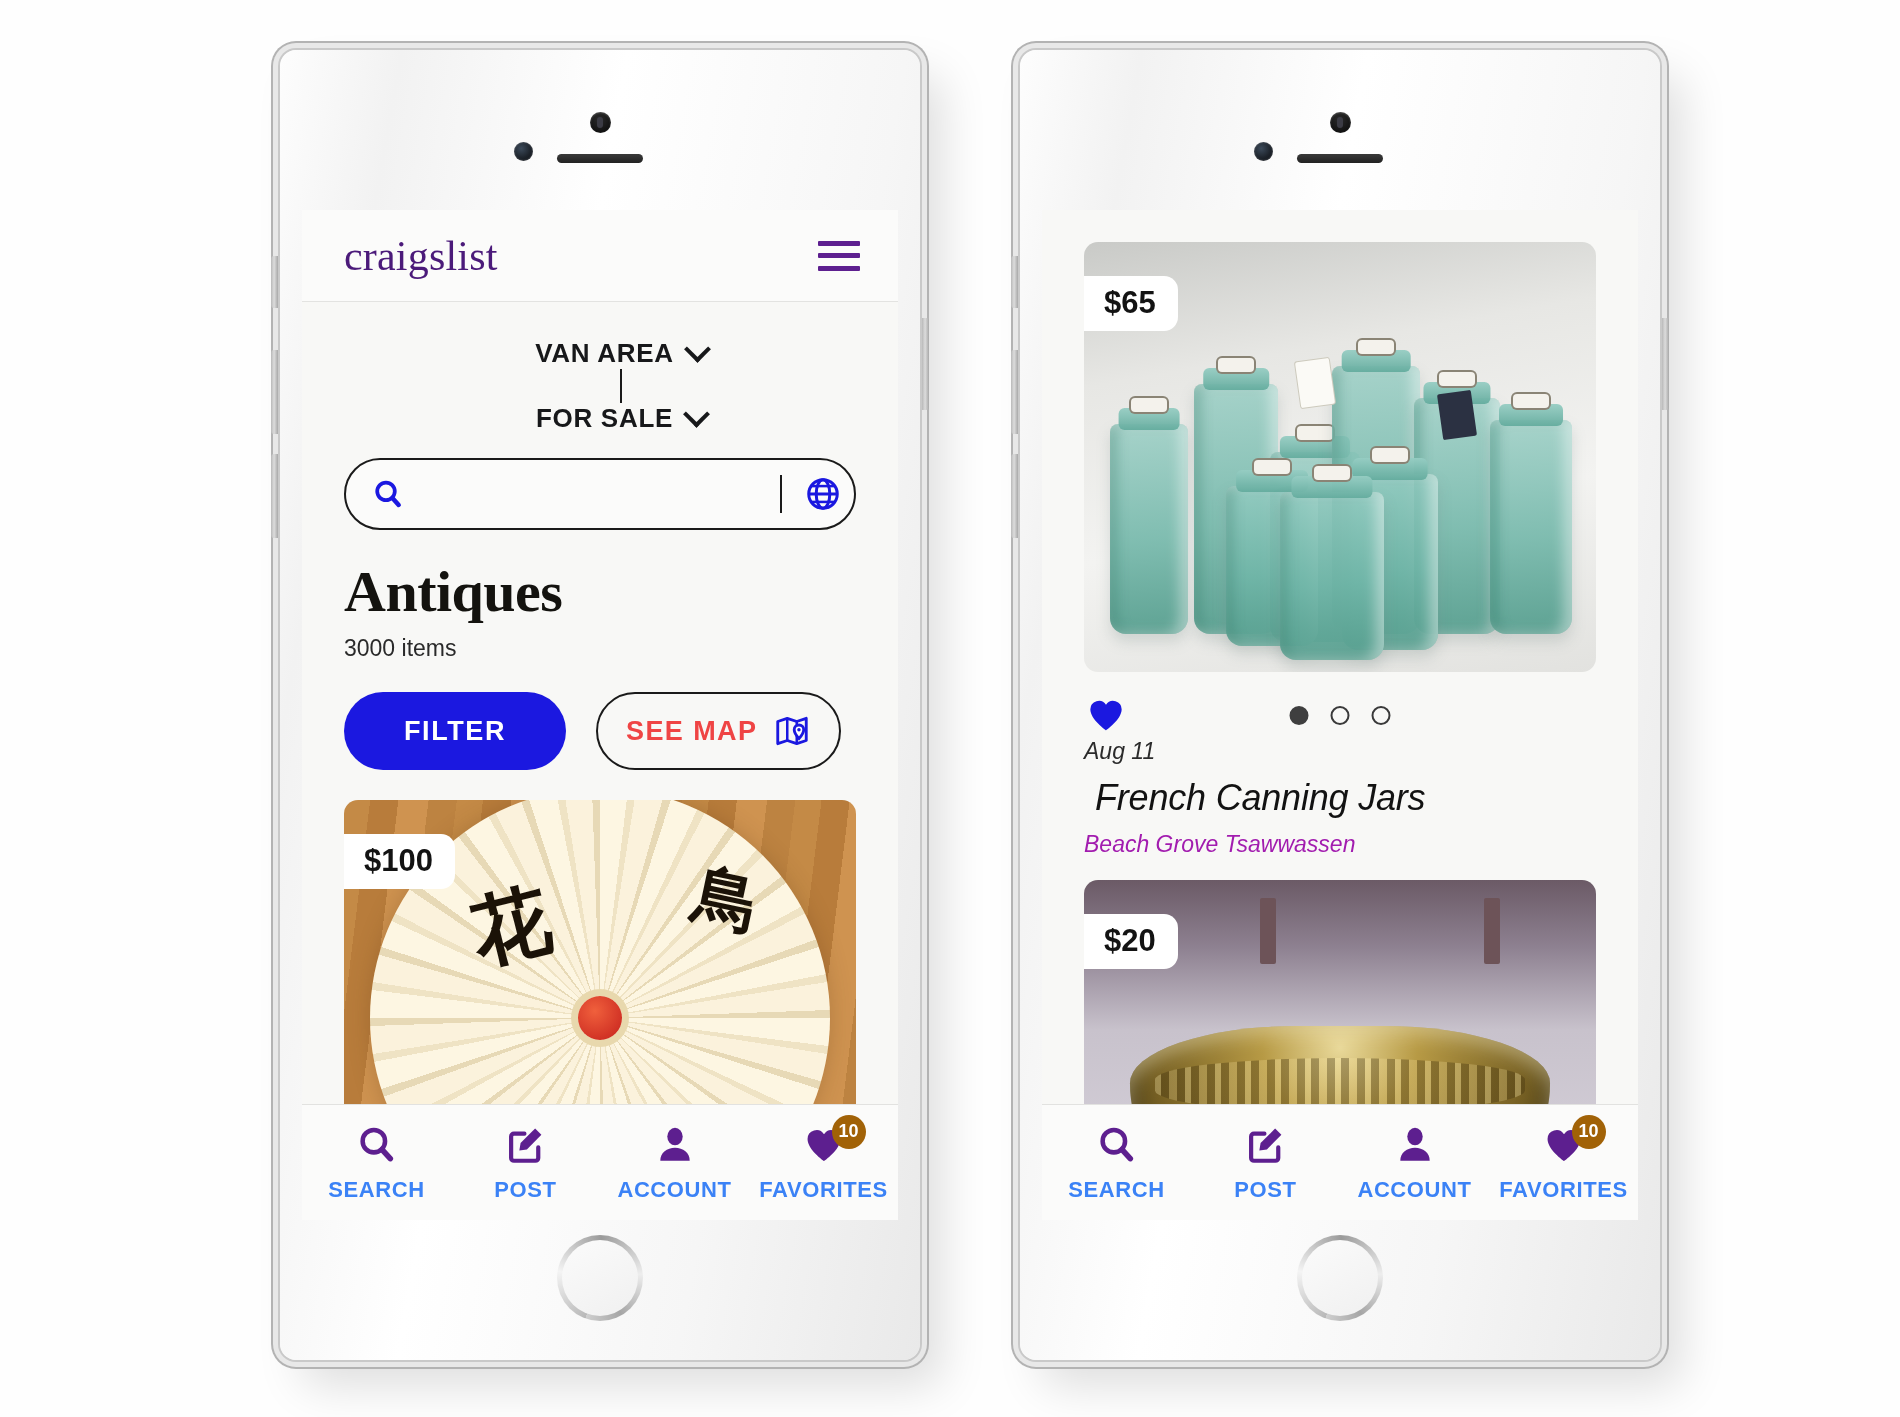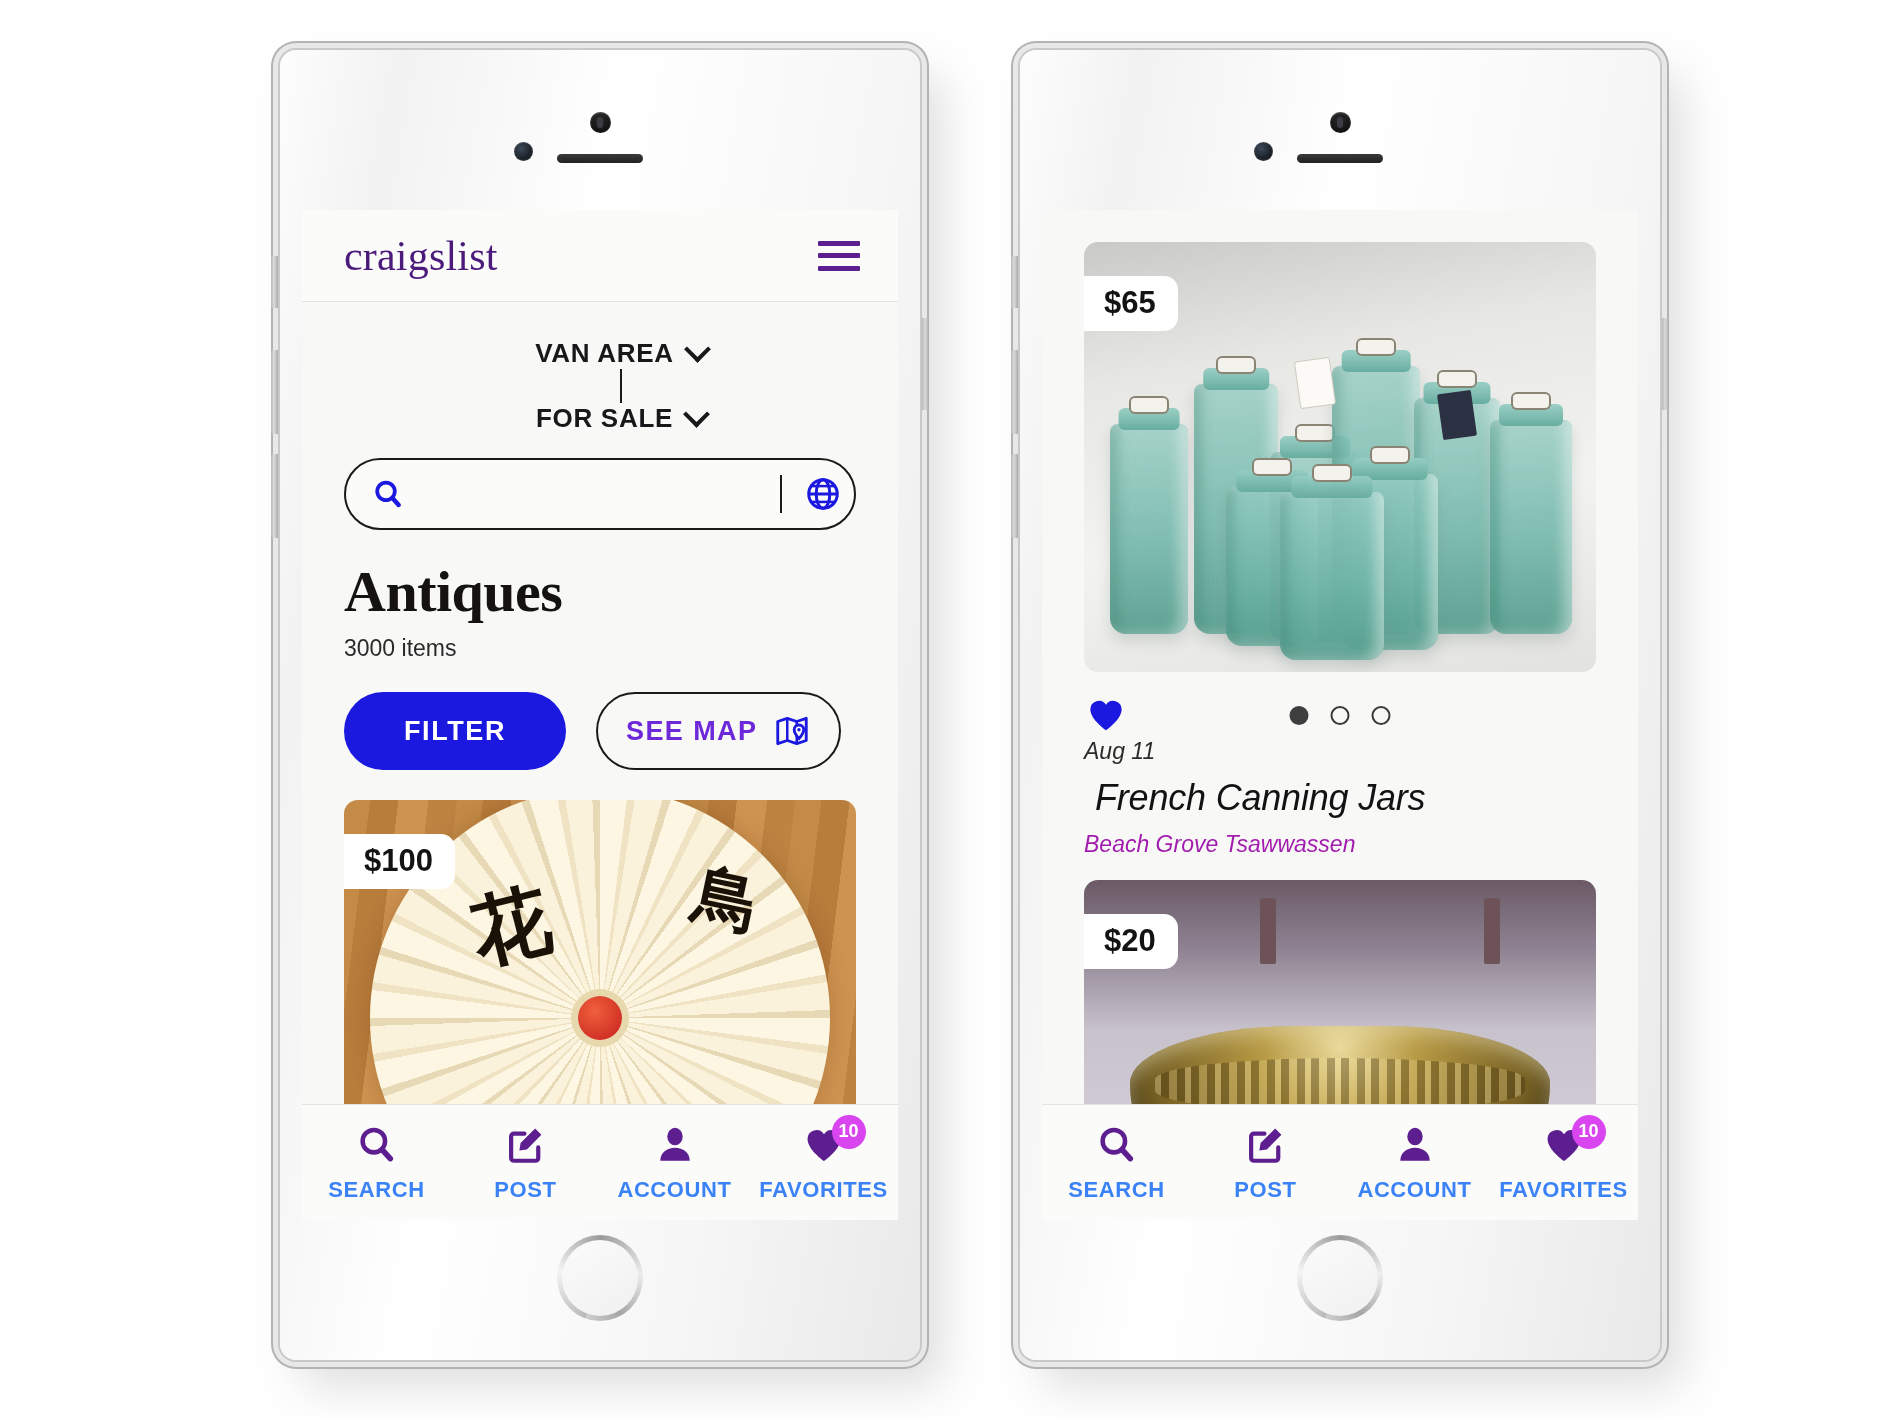--- a/index.html
+++ b/index.html
@@ -181,21 +181,21 @@
   .actions { display:flex; gap: 30px; padding: 30px 42px 0 42px; }
   .btn-filter {
     background: #1b18e0; color:#fff;
     border: none; border-radius: 44px;
     height: 78px; width: 222px;
     font-family:"Liberation Sans", sans-serif;
     font-size: 27px; font-weight: 700; letter-spacing: 1.6px;
     cursor:pointer;
   }
   .btn-map {
-    background: transparent; color:#6d28d9;
+    background: transparent; color:#ef4444;
     border: 2.5px solid #1a1a1a; border-radius: 44px;
     height: 78px; padding: 0 28px;
     display:flex; align-items:center; gap: 16px;
     font-family:"Liberation Sans", sans-serif;
     font-size: 27px; font-weight: 700; letter-spacing: 1.4px;
     cursor:pointer;
   }
 
   
   .listing { position: relative; margin: 30px 42px 0 42px; }
@@ -346,21 +346,21 @@
     align-items:center; gap: 10px; cursor:pointer; position:relative;
   }
   .tab-label {
     font-size: 22px; font-weight: 700; color:#3b82f6;
     letter-spacing: .6px;
   }
   .tab-ico { position:relative; height: 44px; display:flex; align-items:center; }
   .badge {
     position:absolute; right: -20px; top: -8px;
     width: 34px; height: 34px; border-radius: 50%;
-    background:#d946ef; color:#fff;
+    background:#a16207; color:#fff;
     font-size: 18px; font-weight:700;
     display:flex; align-items:center; justify-content:center;
   }
 </style>
 </head>
 <body>
 
 <div class="stage">
 
   <div class="phone left">

